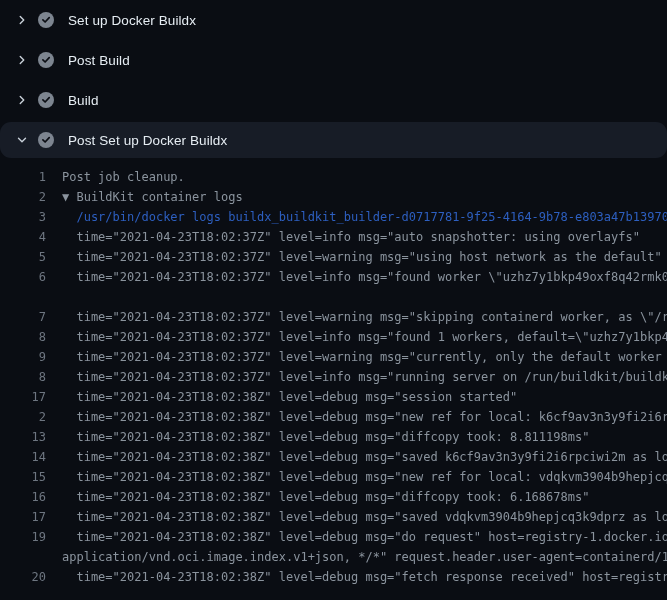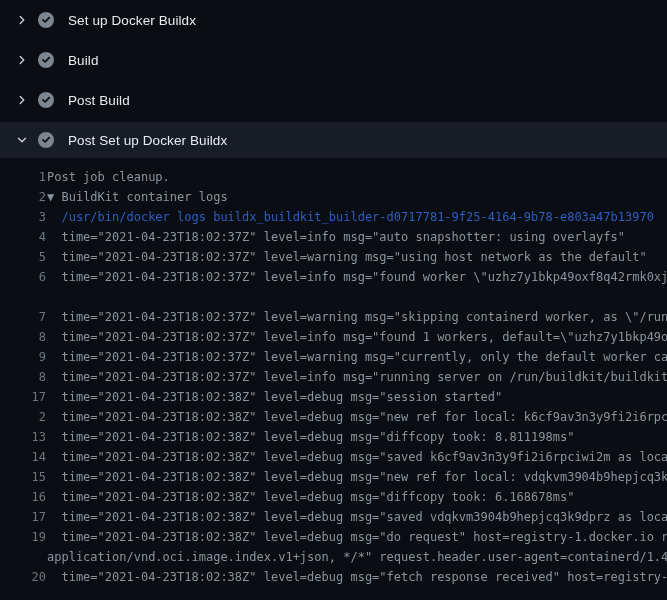--- a/index.html
+++ b/index.html
@@ -8,39 +8,39 @@
     background:var(--bg,#0a0d13);
     font-family:"Liberation Sans", sans-serif;
   }
   .app{width:667px;height:600px;overflow:hidden;display:flex;flex-direction:column;}
   
   .steps{flex:none;}
   .step-row{
     height:40px;display:flex;align-items:center;
     padding-left:14px;box-sizing:border-box;cursor:pointer;
   }
-  .step-row.expanded{background:var(--row-highlight,#171c26);height:36px;margin-top:2px;}
+  .step-row.expanded{background:var(--row-highlight,#171c26);height:36px;margin-top:2px;border-radius:11px;}
   .step-row .chev{width:16px;height:16px;flex:none;display:flex;align-items:center;justify-content:center;}
   .step-row .check{width:16px;height:16px;flex:none;margin-left:8px;}
   .step-label{
     margin-left:14px;font-size:13.5px;color:var(--step-label,#e6edf3);
     letter-spacing:.1px;white-space:nowrap;
   }
   
   .log{
     flex:1;padding-top:9px;overflow:hidden;
     font-family:"DejaVu Sans Mono","Liberation Mono",monospace;
     font-size:12px;line-height:20px;color:var(--log-text,#8b949e);
   }
   .log-row{display:flex;white-space:pre;height:20px;overflow:hidden;}
   .ln{
     flex:none;width:46px;text-align:right;color:var(--line-number,#6e7681);
     user-select:none;cursor:pointer;
   }
-  .lt{flex:none;margin-left:1px;}
+  .lt{flex:none;margin-left:16px;}
   .log-row.command .lt{color:var(--command-blue,#2d5fc0);}
   .caret{color:var(--caret,#8b949e);cursor:pointer;}
 </style>
 </head>
 <body style="--bg: #0a0d13; --row-highlight: #171c26; --step-label: #e6edf3; --log-text: #8b949e; --line-number: #6e7681; --command-blue: #2d5fc0; --caret: #8b949e;">
 
 <div class="app">
 
   <div class="steps">
 
@@ -64,36 +64,36 @@
         <svg width="14" height="14" viewBox="0 0 16 16">
             <path d="M6 4 L10 8 L6 12" fill="none" stroke="#c9d1d9" stroke-width="1.6" stroke-linecap="round" stroke-linejoin="round"></path>
           </svg>
       </span>
       <span class="check">
         <svg width="16" height="16" viewBox="0 0 16 16">
             <circle cx="8" cy="8" r="8" fill="#7d8590"></circle>
             <path d="M11.2 5.7 L7.1 10 L4.9 7.9" fill="none" stroke="#0a0d13" stroke-width="1.7" stroke-linecap="round" stroke-linejoin="round"></path>
           </svg>
       </span>
-      <span class="step-label">Build</span>
+      <span class="step-label">Post Build</span>
     </div>
 
     <div class="step-row">
       <span class="chev">
         <svg width="14" height="14" viewBox="0 0 16 16">
             <path d="M6 4 L10 8 L6 12" fill="none" stroke="#c9d1d9" stroke-width="1.6" stroke-linecap="round" stroke-linejoin="round"></path>
           </svg>
       </span>
       <span class="check">
         <svg width="16" height="16" viewBox="0 0 16 16">
             <circle cx="8" cy="8" r="8" fill="#7d8590"></circle>
             <path d="M11.2 5.7 L7.1 10 L4.9 7.9" fill="none" stroke="#0a0d13" stroke-width="1.7" stroke-linecap="round" stroke-linejoin="round"></path>
           </svg>
       </span>
-      <span class="step-label">Post Build</span>
+      <span class="step-label">Build</span>
     </div>
 
     <div class="step-row expanded">
       <span class="chev">
         <svg width="14" height="14" viewBox="0 0 16 16">
             <path d="M4 6 L8 10 L12 6" fill="none" stroke="#c9d1d9" stroke-width="1.6" stroke-linecap="round" stroke-linejoin="round"></path>
           </svg>
       </span>
       <span class="check">
         <svg width="16" height="16" viewBox="0 0 16 16">

